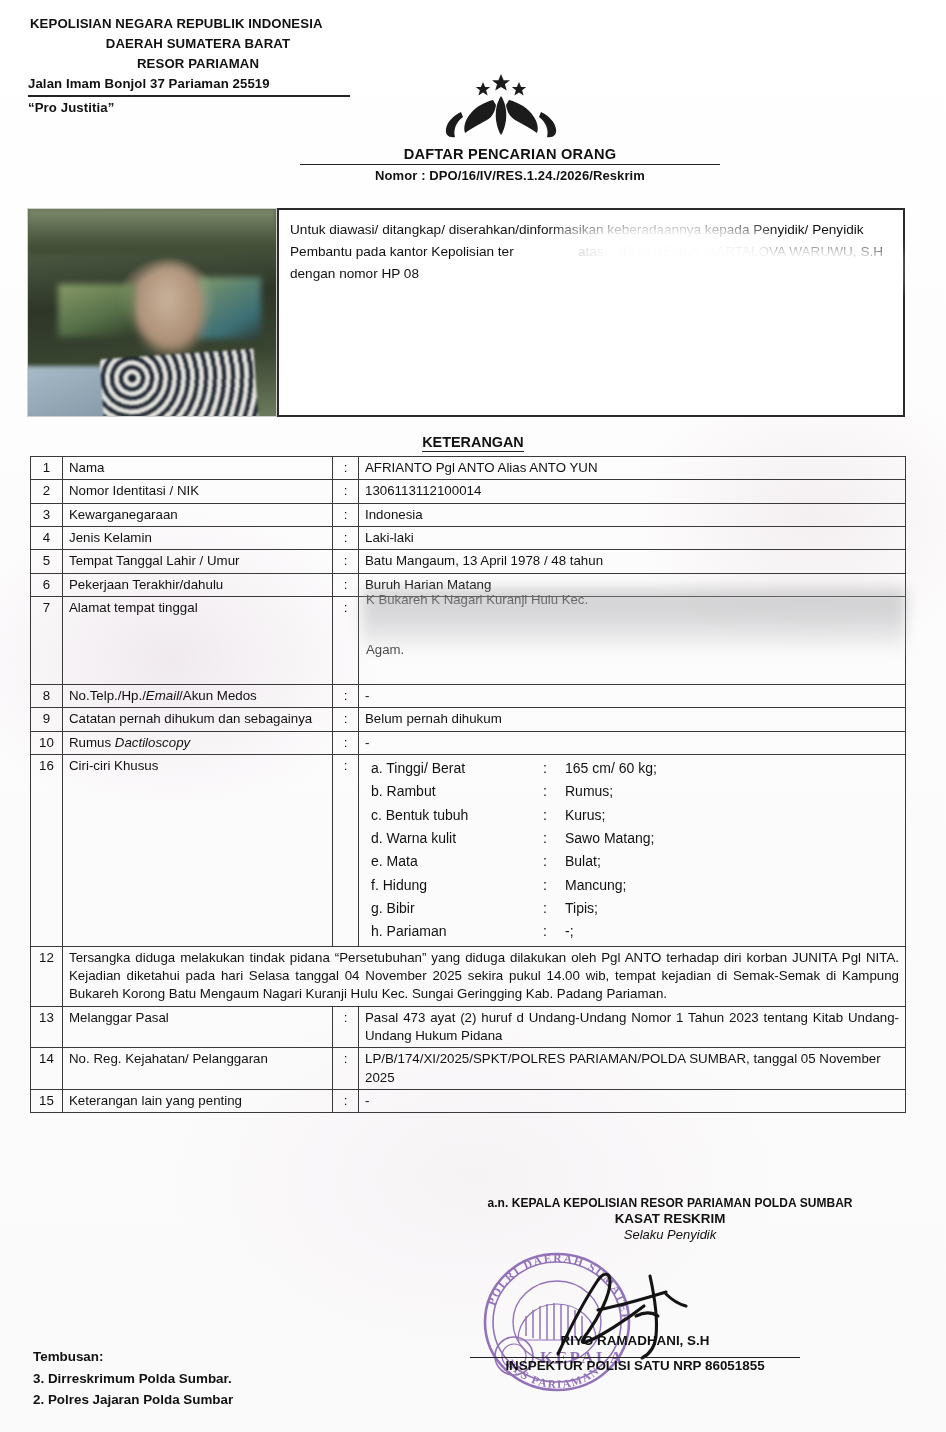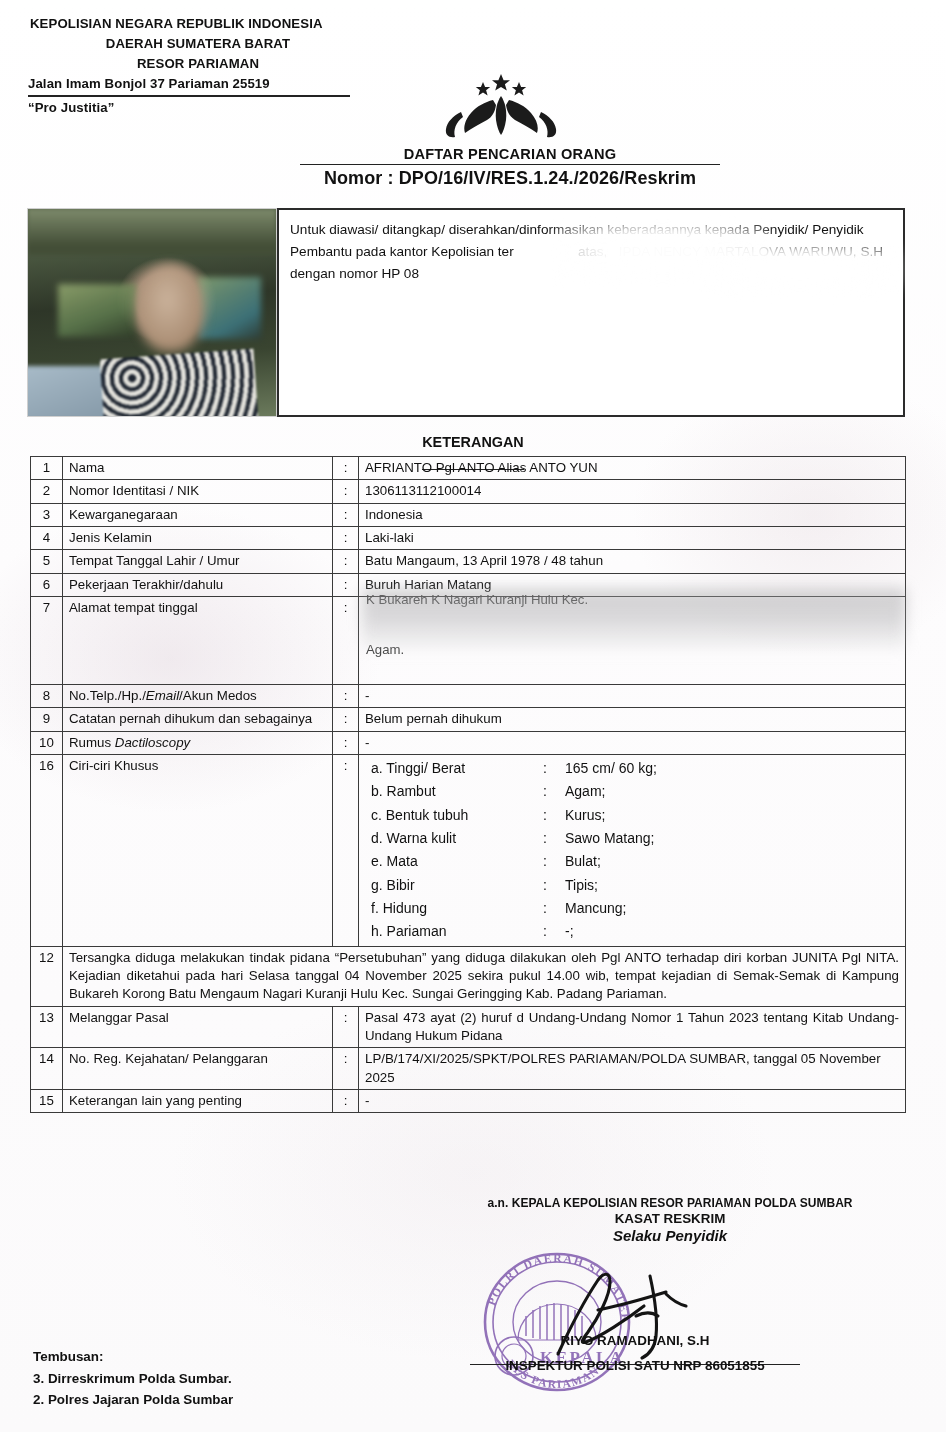--- a/index.html
+++ b/index.html
@@ -57,21 +57,21 @@
     position: absolute; left: 300px; top: 146px; width: 420px;
     text-align: center;
   }
   .doc-title {
     font-weight: bold; font-size: 14.6px; letter-spacing: .2px;
     border-bottom: 1.6px solid #222;
     display: block;
     padding-bottom: 2px;
   }
   .doc-number {
-    font-weight: bold; font-size: 18px; letter-spacing: .1px;
+    font-weight: bold; font-size: 13px; letter-spacing: .1px;
     margin-top: 3px;
     display: block;
   }
 
   
   .photo {
     position: absolute; left: 27px; top: 208px;
     width: 250px; height: 209px;
     background:
       radial-gradient(ellipse 70px 60px at 56% 44%, #b9a08b 0%, #a78d78 45%, rgba(120,110,92,0.0) 72%),
@@ -143,21 +143,21 @@
     pointer-events: none;
   }
 
   
   .ket-heading {
     position: absolute; left: 0; top: 434px; width: 946px;
     text-align: center;
     font-weight: bold; font-size: 14.4px;
   }
   .ket-heading span {
-    border-bottom: 1.6px solid #222; padding-bottom: 19px;
+    border-bottom: 1.6px solid #222; padding-bottom: 1px;
   }
 
   
   table.main {
     position: absolute; left: 30px; top: 456px;
     width: 876px;
     border-collapse: collapse;
     font-size: 13.3px;
     background: transparent;
   }
@@ -203,27 +203,27 @@
     z-index: 4;
   }
 
   
   .sig {
     position: absolute; left: 420px; top: 1196px; width: 500px;
     text-align: center;
   }
   .sig-l1 { font-weight: bold; font-size: 12px; letter-spacing: .05px; }
   .sig-l2 { font-weight: bold; font-size: 13.4px; margin-top: 1px; }
-  .sig-l3 { font-weight: bold; font-style: italic; font-size: 15px; margin-top: 1px; }
+  .sig-l3 { font-weight: normal; font-style: italic; font-size: 13px; margin-top: 1px; }
   .sig-name {
     position: absolute; left: 470px; top: 1333px; width: 330px;
     text-align: center;
     font-weight: bold; font-size: 13.4px;
     border-bottom: 1.6px solid #222;
-    padding-bottom: 16px;
+    padding-bottom: 9px;
     z-index: 6;
   }
   .sig-rank {
     position: absolute; left: 455px; top: 1358px; width: 360px;
     text-align: center;
     font-weight: bold; font-size: 13.4px;
     z-index: 6;
   }
 
   
@@ -373,46 +373,46 @@
           <table class="ciri">
             <tbody>
               <tr>
                 <td class="k">a. Tinggi/ Berat</td>
                 <td class="s">:</td>
                 <td>165 cm/ 60 kg;</td>
               </tr>
               <tr>
                 <td class="k">b. Rambut</td>
                 <td class="s">:</td>
-                <td>Agam;</td>
+                <td>Rumus;</td>
               </tr>
               <tr>
                 <td class="k">c. Bentuk tubuh</td>
                 <td class="s">:</td>
                 <td>Kurus;</td>
               </tr>
               <tr>
                 <td class="k">d. Warna kulit</td>
                 <td class="s">:</td>
                 <td>Sawo Matang;</td>
               </tr>
               <tr>
                 <td class="k">e. Mata</td>
                 <td class="s">:</td>
                 <td>Bulat;</td>
               </tr>
               <tr>
+                <td class="k">f. Hidung</td>
+                <td class="s">:</td>
+                <td>Mancung;</td>
+              </tr>
+              <tr>
                 <td class="k">g. Bibir</td>
                 <td class="s">:</td>
                 <td>Tipis;</td>
-              </tr>
-              <tr>
-                <td class="k">f. Hidung</td>
-                <td class="s">:</td>
-                <td>Mancung;</td>
               </tr>
               <tr>
                 <td class="k">h. Pariaman</td>
                 <td class="s">:</td>
                 <td>-;</td>
               </tr>
             </tbody>
           </table>
         </td>
       </tr>

